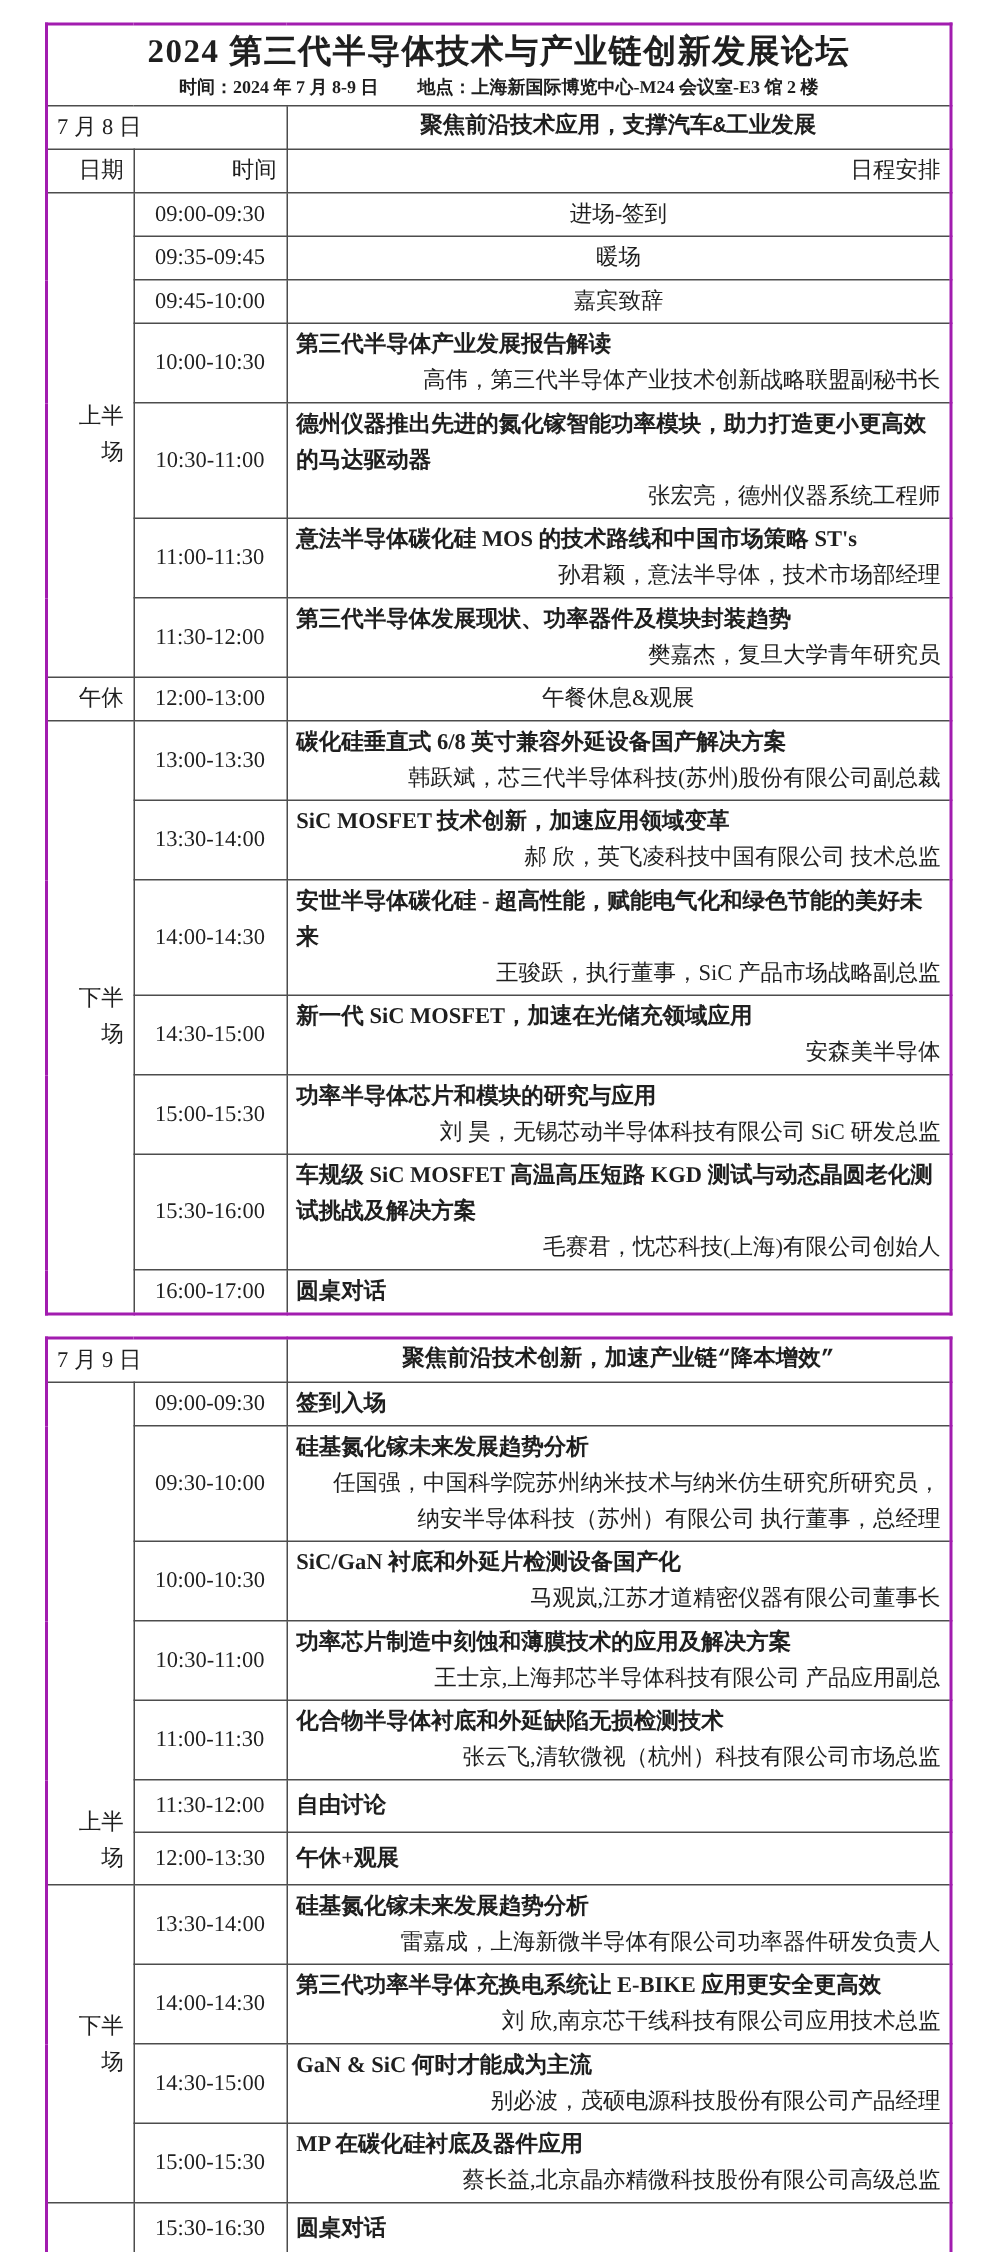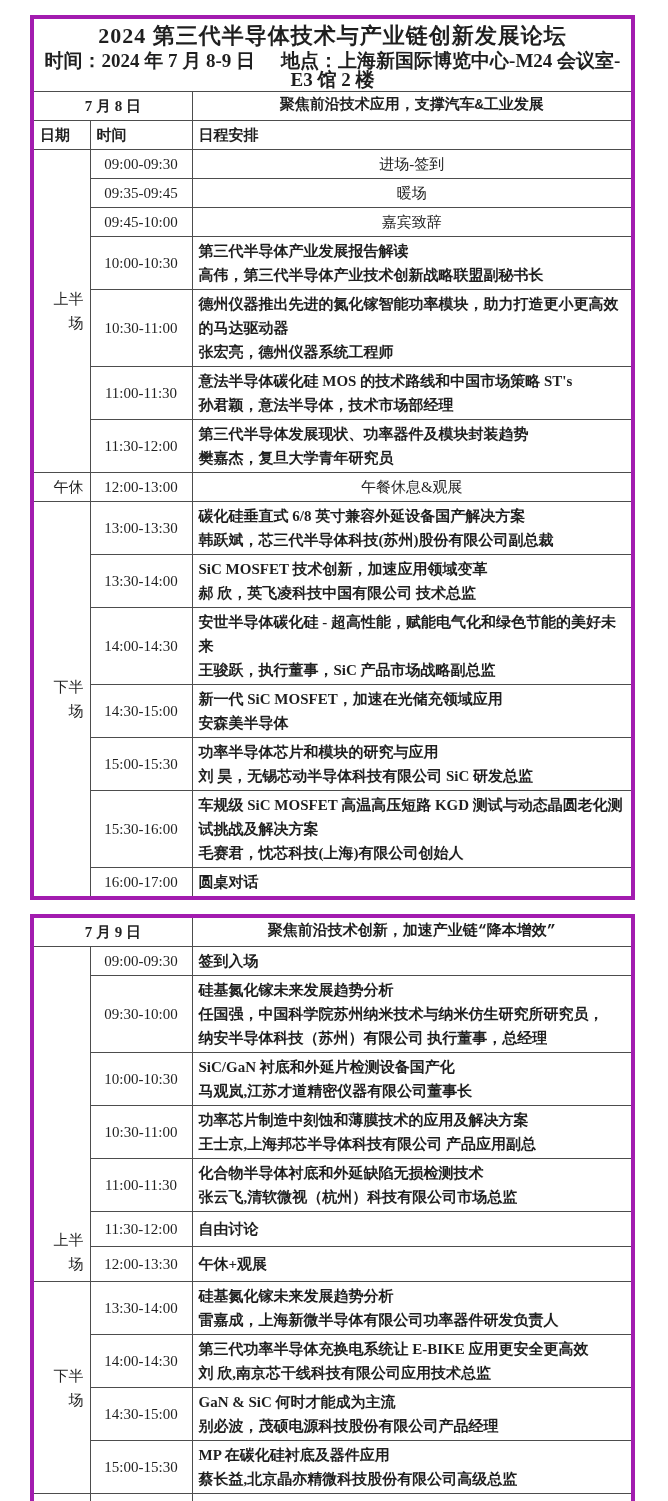--- a/index.html
+++ b/index.html
@@ -12,21 +12,21 @@
   .page {
     width: 668px;
     box-sizing: border-box;
     padding: 15px 33px 6px 30px;
     background: #ffffff;
   }
   table.agenda {
     width: 100%;
     border-collapse: collapse;
     table-layout: fixed;
-    border: 4px solid #a21caf;
+    border: 2px solid #a21caf;
   }
   table.agenda td {
     border: 1px solid #4d4d4d;
     font-size: 15px;
     line-height: 24px;
     vertical-align: middle;
     padding: 2px 6px;
     overflow: hidden;
     word-break: break-all;
   }
@@ -37,41 +37,40 @@
     text-align: center;
     padding: 5px 4px 4px;
   }
   .maintitle {
     font-size: 22px;
     font-weight: bold;
     line-height: 29px;
     letter-spacing: 1px;
   }
   .meta {
-    font-size: 19px;
+    font-size: 12px;
     font-weight: bold;
     line-height: 19px;
     margin-top: 1px;
   }
   .metagap { display: inline-block; width: 26px; }
   
   td.daycell {
-    text-align: center;
-    font-weight: bold;
+    font-weight: normal;
     height: 24px;
   }
   td.themecell {
     text-align: center;
     font-weight: bold;
     height: 24px;
     font-family: Liberation Mono, monospace;
   }
   tr.colhead td {
-    text-align: left;
-    font-weight: bold;
+    text-align: right;
+    font-weight: normal;
     height: 22px;
   }
   
   td.phase {
     text-align: right;
     vertical-align: middle;
     padding: 2px 2px;
   }
   td.phase.bottom {
     vertical-align: bottom;
@@ -87,21 +86,21 @@
   td.time.tall { height: 30px; }
   
   td.act {
     padding: 2px 8px;
     height: 23px;
   }
   td.act.center { text-align: center; border-radius: 11px; }
   td.act.b { font-weight: bold; }
   td.sess { padding: 3px 8px 3px 9px; vertical-align: middle; }
   .sess-title { font-weight: bold; }
-  .sess-speaker { font-weight: bold; }
+  .sess-speaker { font-weight: normal; text-align: right; }
   .t2 { margin-top: 14px; }
 </style>
 </head>
 <body>
 
 <div class="page">
 
   <table class="agenda t1">
     <colgroup>
         <col class="c-date">

